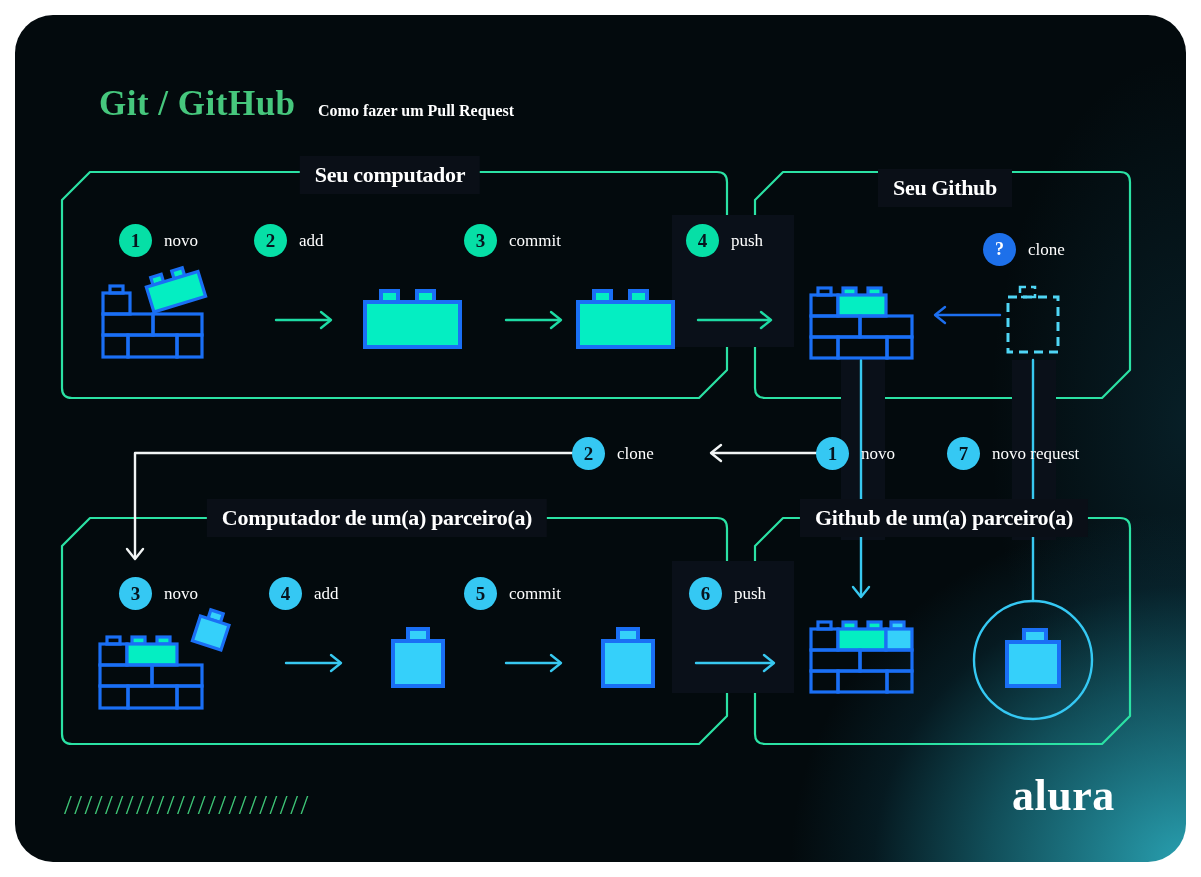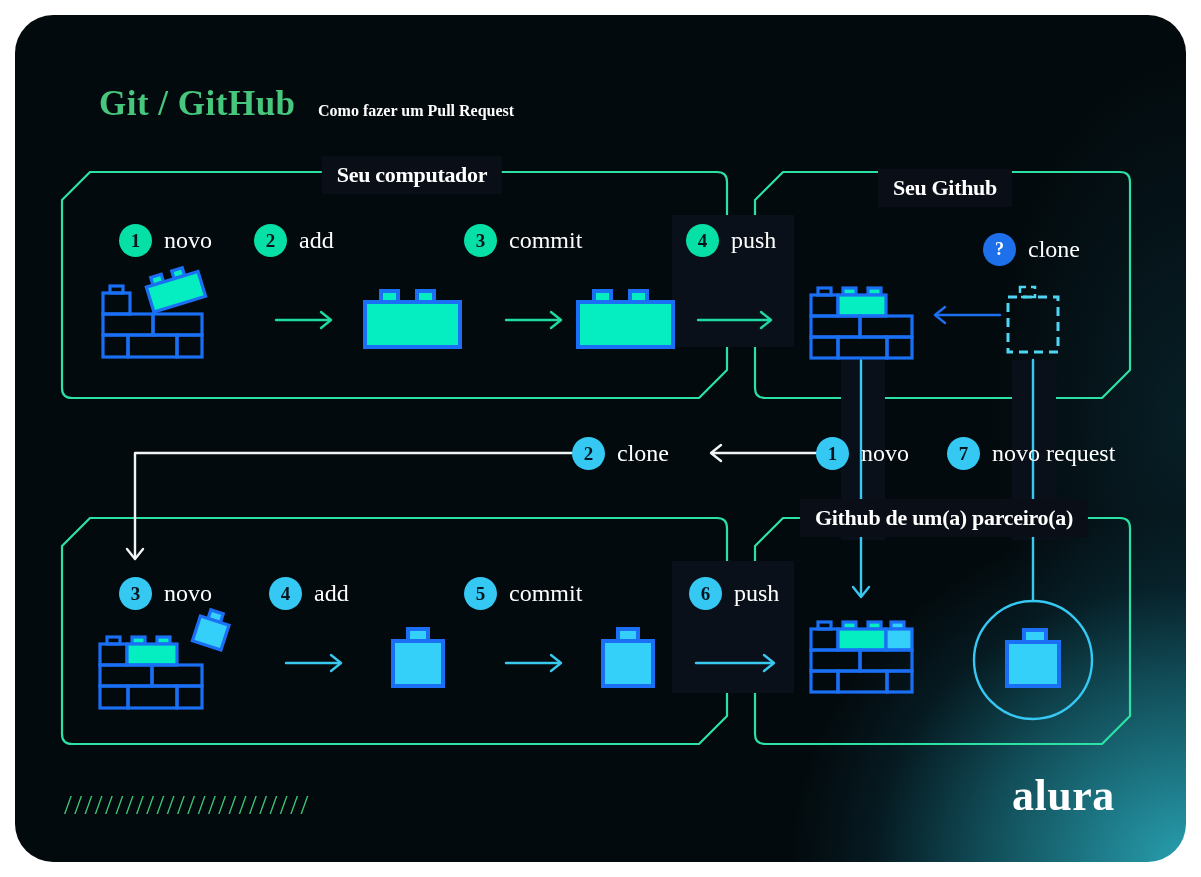--- a/index.html
+++ b/index.html
@@ -27,21 +27,21 @@
     font-size:22px;font-weight:800;letter-spacing:-0.3px;padding:6px 15px;white-space:nowrap;
   }
   .step{position:absolute;display:flex;align-items:center;gap:12px;}
   .num{
     width:33px;height:33px;border-radius:50%;display:flex;align-items:center;justify-content:center;
     font-size:19px;font-weight:800;color:#07151f;flex:0 0 auto;
   }
   .num.teal{background:#06dfa6;}
   .num.cyan{background:#35c8f3;}
   .num.blue{background:#1d70ea;color:#ffffff;font-size:18px;}
-  .lbl{font-size:24px;font-weight:500;color:#ffffff;white-space:nowrap;}
+  .lbl{font-size:17px;font-weight:500;color:#ffffff;white-space:nowrap;}
   .slashes{
     position:absolute;left:64px;top:789px;font-size:28px;font-weight:500;color:#3fc878;
     letter-spacing:2.5px;white-space:nowrap;
   }
   .brand{
     position:absolute;left:1012px;top:770px;font-size:44px;font-weight:600;color:#ffffff;
     letter-spacing:0.5px;
     text-align:center;
   }
 </style>
@@ -210,22 +210,23 @@
 
     <g stroke="#1a6ff5" stroke-width="4" fill="#35d0fa">
       <rect x="1024" y="630" width="22" height="12"></rect>
       <rect x="1007" y="642" width="52" height="44"></rect>
     </g>
   </svg>
 
   <div class="title">Git / GitHub</div>
   <div class="subtitle">Como fazer um Pull Request</div>
 
-  <div class="box-header" style="left:412px;top:156px;">Seu computador</div>
+  <div class="box-header" style="left:390px;top:156px;">Seu computador</div>
   <div class="box-header" style="left:945px;top:169px;">Seu Github</div>
+  <div class="box-header" style="left:377px;top:499px;">Computador de um(a) parceiro(a)</div>
   <div class="box-header" style="left:944px;top:499px;">Github de um(a) parceiro(a)</div>
 
   <div class="step" style="left:119px;top:224px;">
     <span class="num teal">1</span>
     <span class="lbl">novo</span>
   </div>
   <div class="step" style="left:254px;top:224px;">
     <span class="num teal">2</span>
     <span class="lbl">add</span>
   </div>

